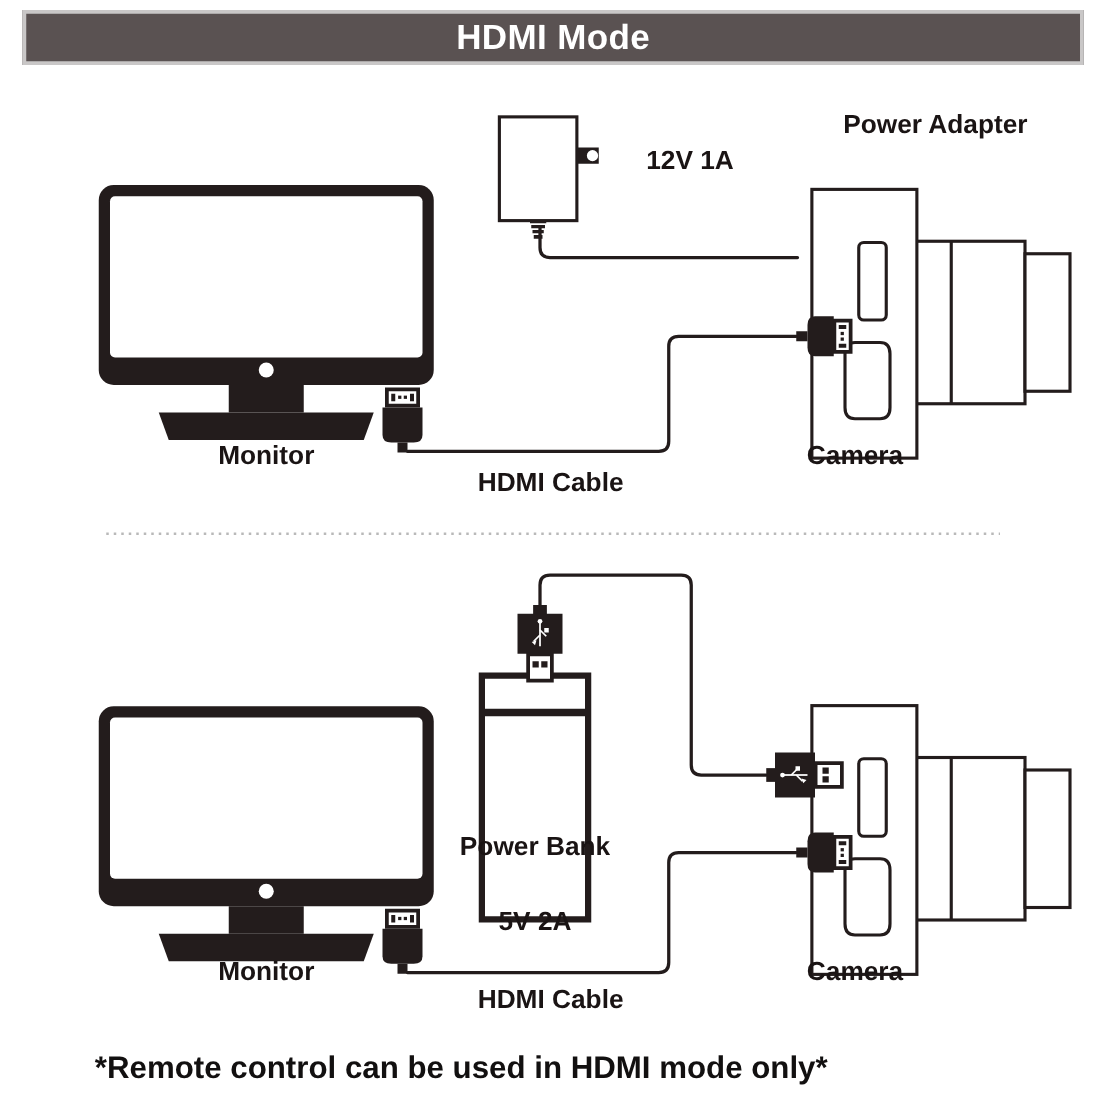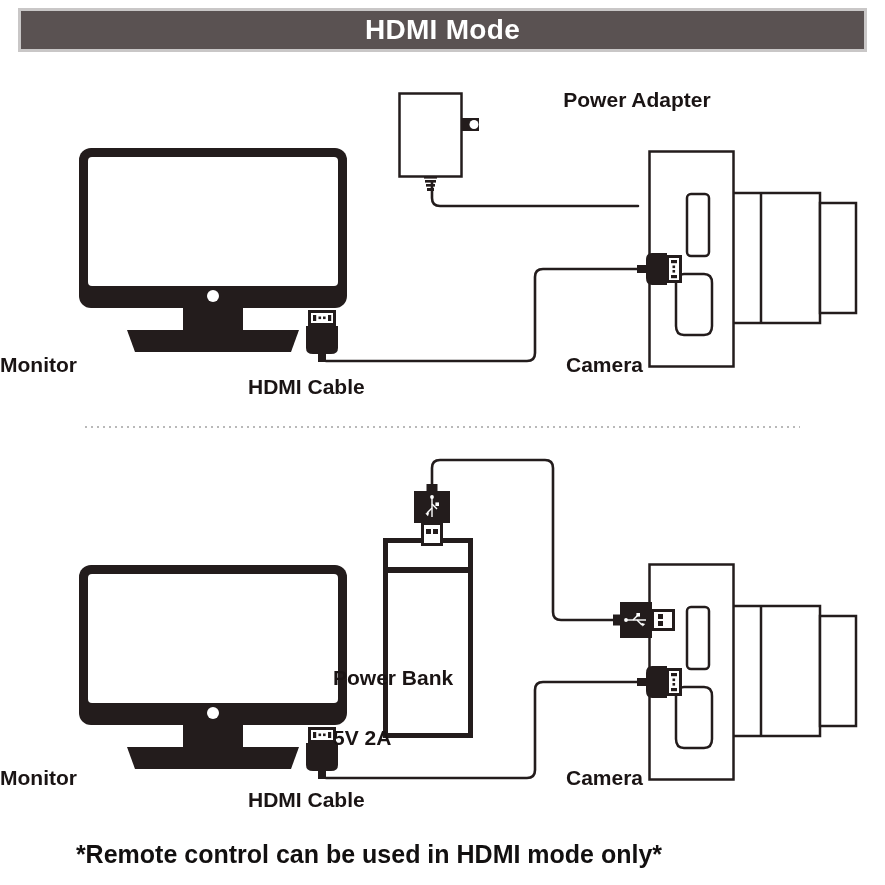--- a/index.html
+++ b/index.html
@@ -49,20 +49,21 @@
     width: 885px;
     height: 885px;
   }
   
   .lbl {
     position: absolute;
     font-family: "Liberation Sans", sans-serif;
     font-weight: bold;
     color: #1a1414;
     white-space: nowrap;
+    text-align: center;
   }
   .lbl-22 { font-size: 21px; }
   .footnote {
     position: absolute;
     left: 0;
     top: 840px;
     width: 738px;
     text-align: center;
     font-size: 25px;
     font-weight: bold;
@@ -256,21 +257,22 @@
       <path d="M637,682 H543 q-8,0 -8,8 V770 q0,8 -8,8 H326" fill="none" stroke="#231c1c" stroke-width="2.6" stroke-linecap="round"></path>
 
       <g transform="translate(306,728)">
         <use href="#hdmi-plug-up"></use>
       </g>
     </g>
   </svg>
 
   <div class="lbl lbl-22" style="left:0; top:353px; width:426px;">Monitor</div>
 
-  <div class="lbl lbl-22" style="left:462px; top:88px; width:350px; text-align:center;">Power Adapter</div>
+  <div class="lbl lbl-22" style="left:472px; top:88px; width:350px; text-align:right;">Power Adapter</div>
+  <div class="lbl lbl-22" style="left:462px; top:117px; width:180px; text-align:center;">12V 1A</div>
 
   <div class="lbl lbl-22" style="left:566px; top:353px; width:236px;">Camera</div>
 
   <div class="lbl lbl-22" style="left:248px; top:375px; width:385px;">HDMI Cable</div>
 
   <div class="lbl lbl-22" style="left:0; top:766px; width:426px;">Monitor</div>
 
   <div class="lbl lbl-22" style="left:333px; top:666px; width:190px;">Power Bank</div>
   <div class="lbl lbl-22" style="left:333px; top:694px; width:190px;margin-top:32px;">5V 2A</div>
 

